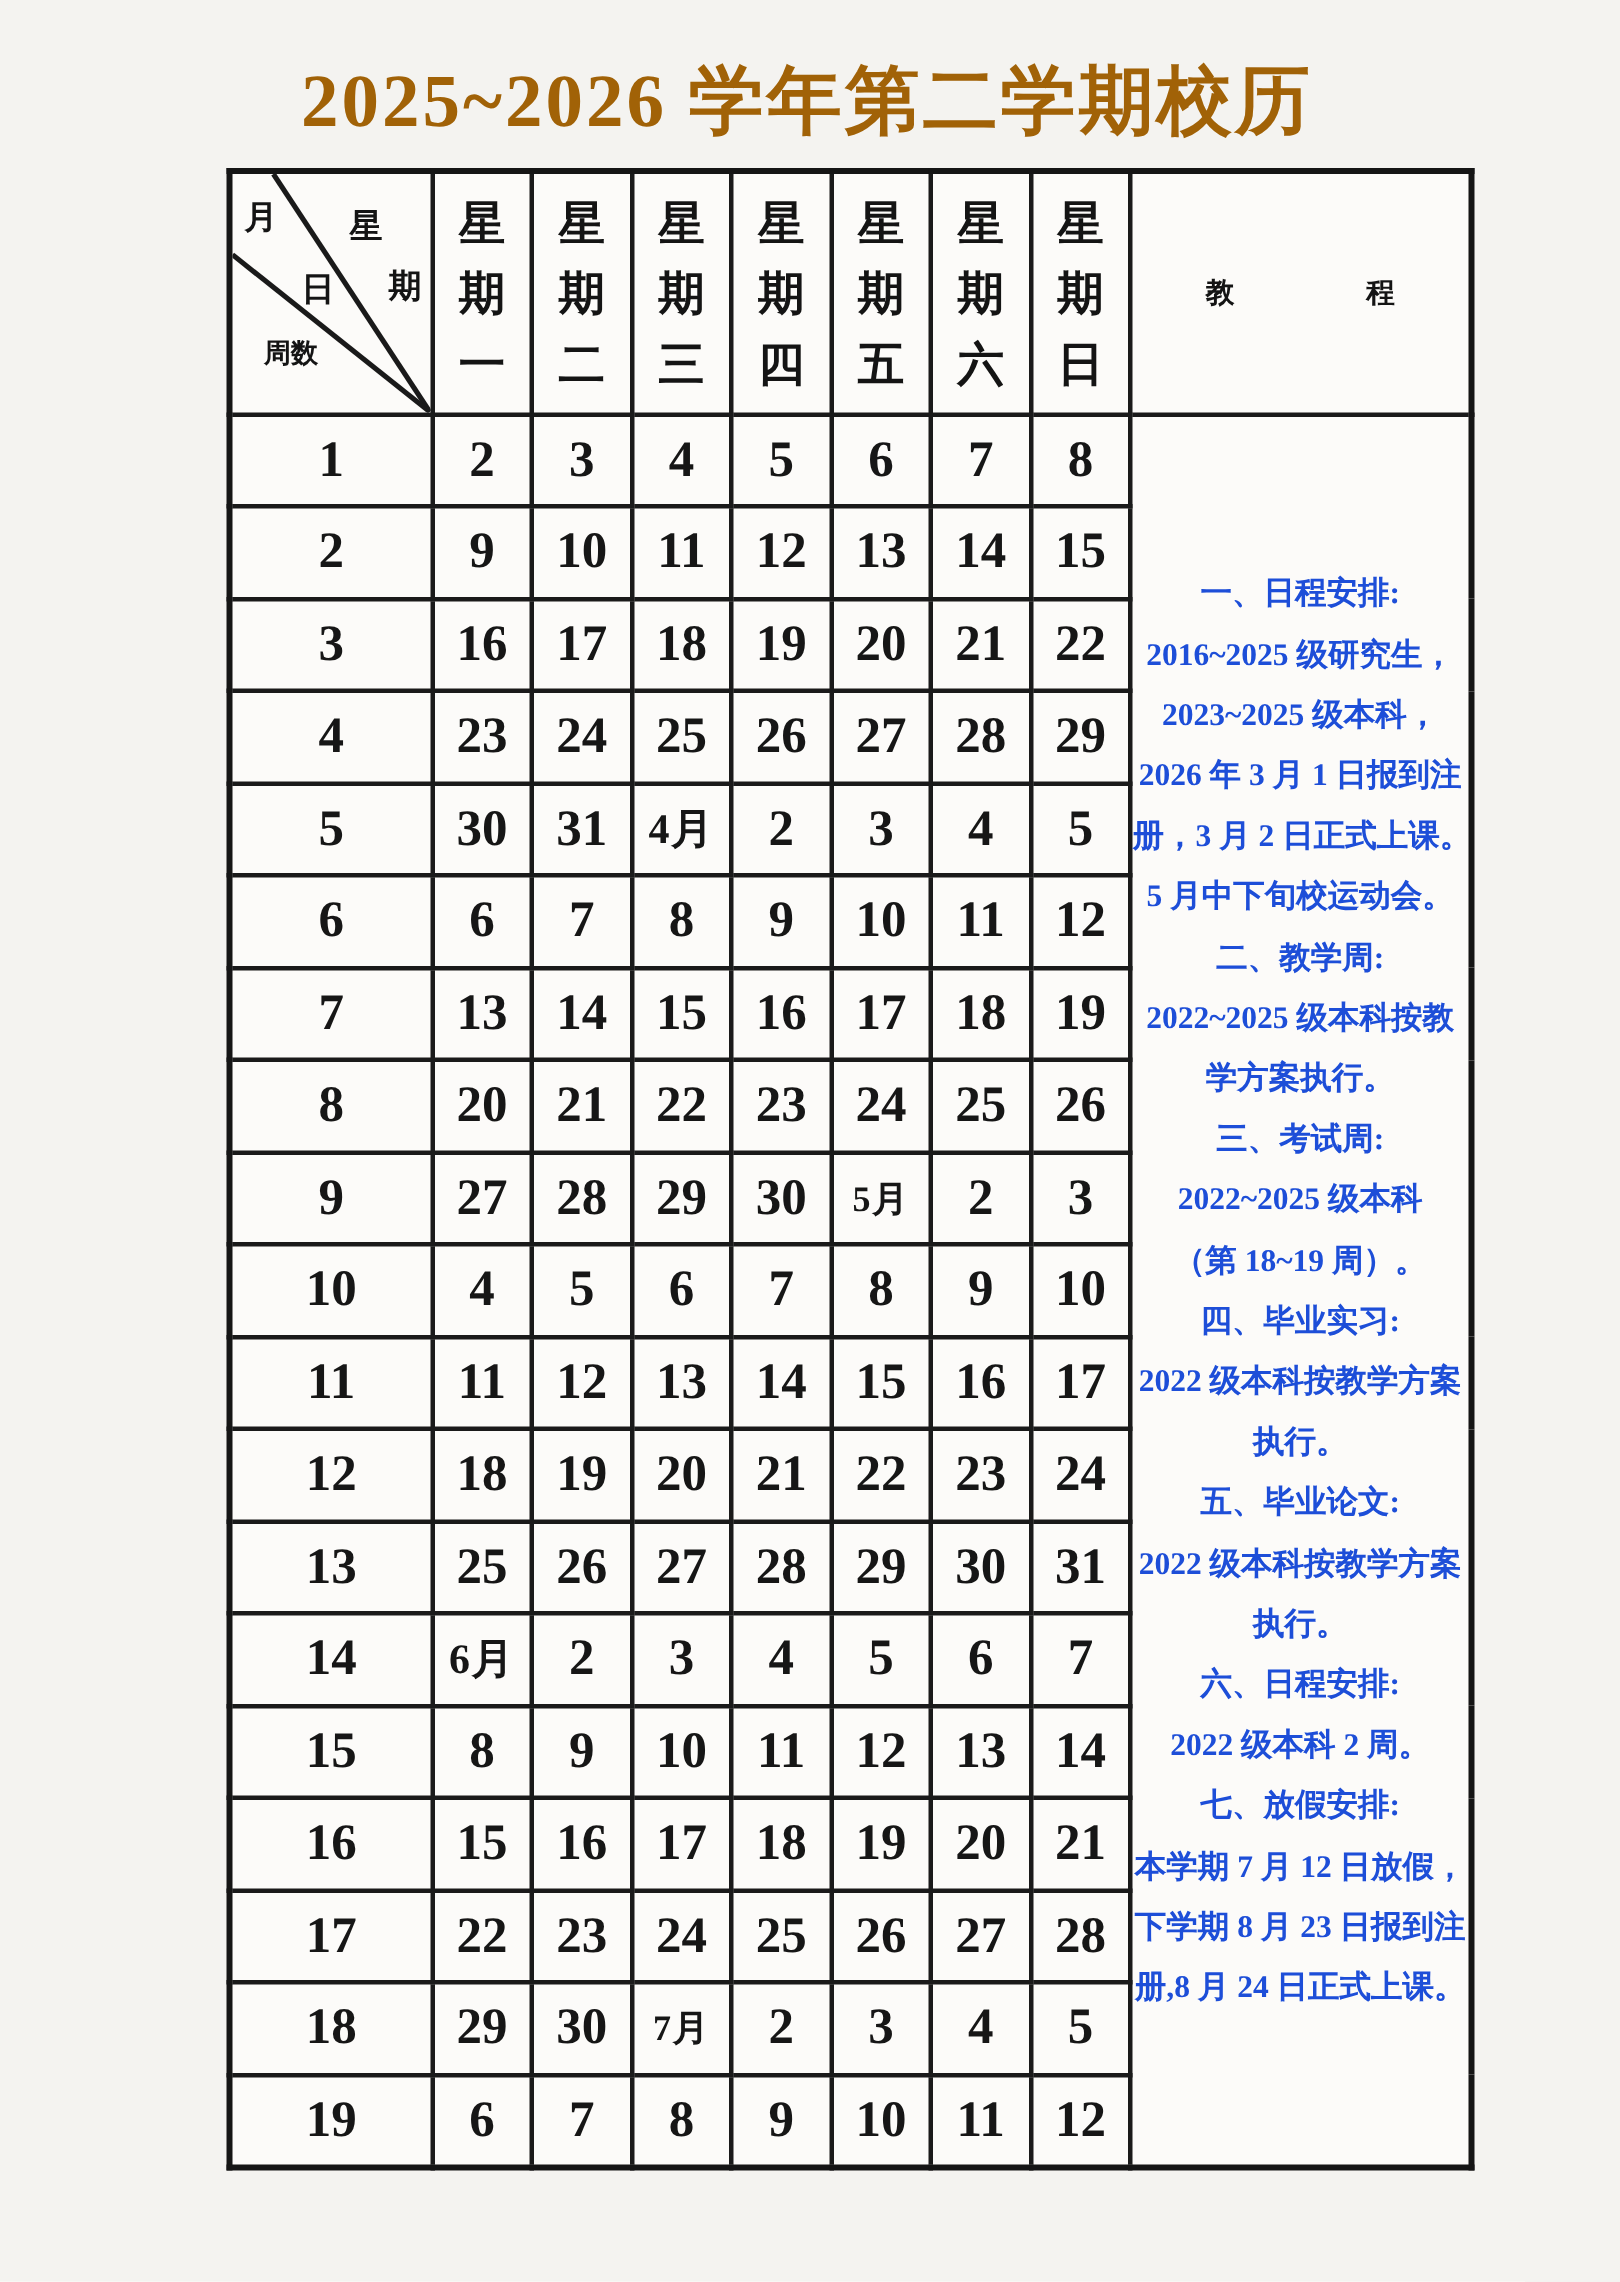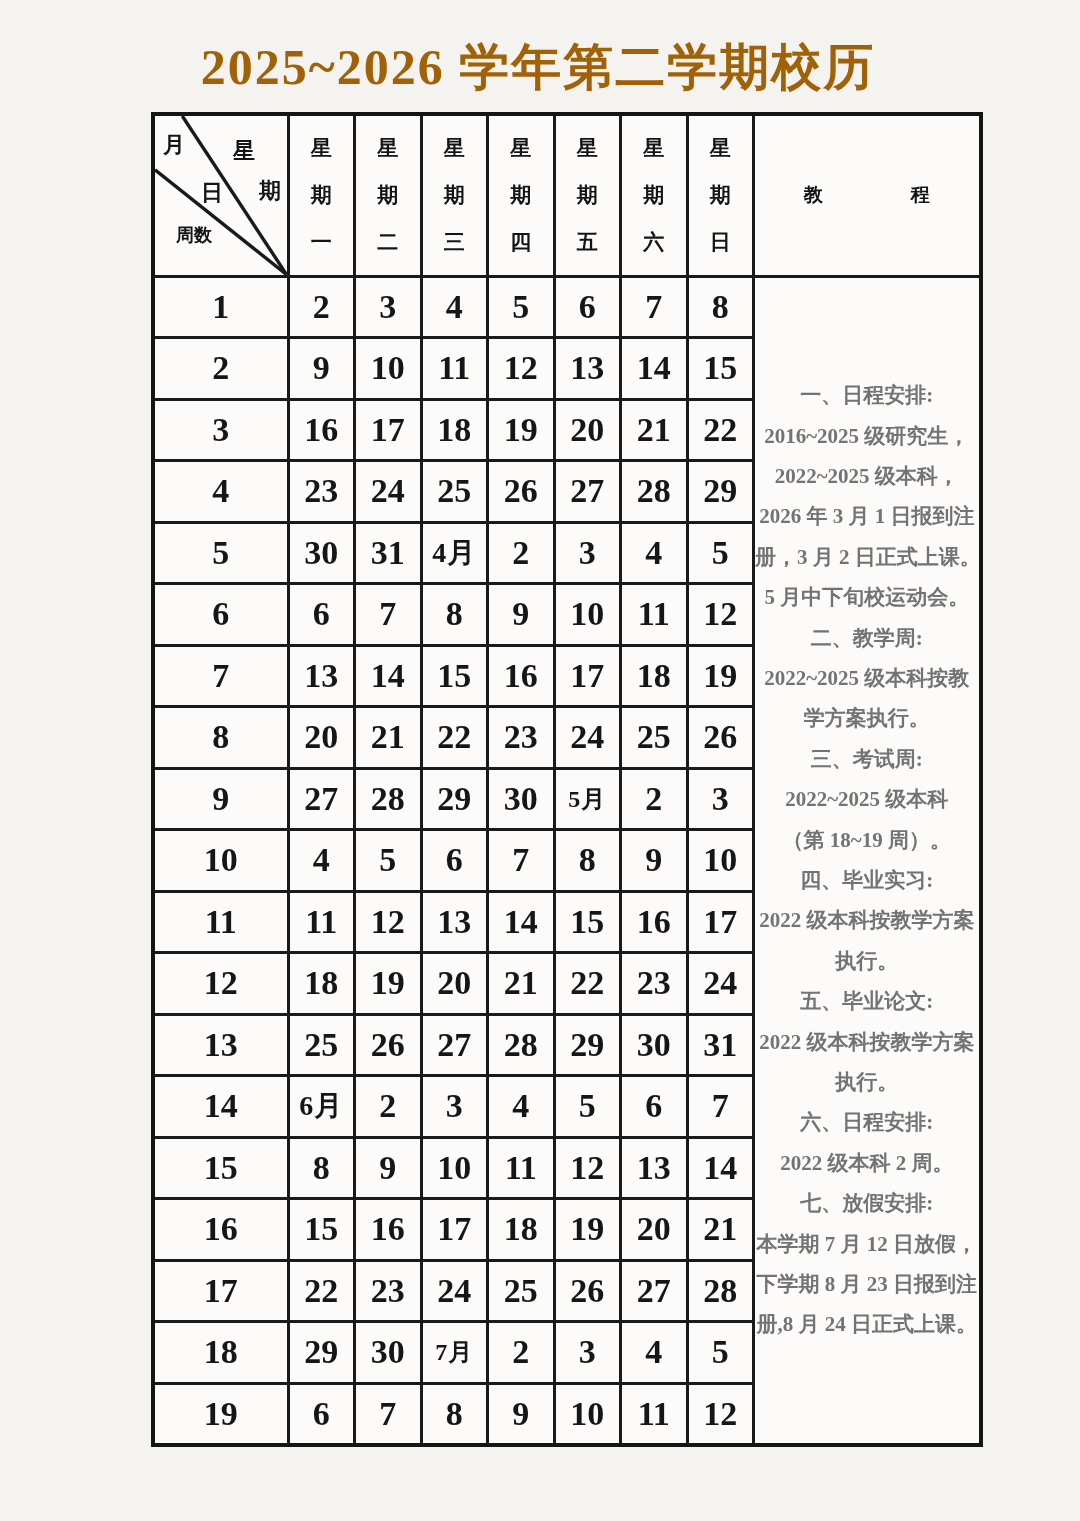--- a/index.html
+++ b/index.html
@@ -49,21 +49,21 @@
   .lbl-wd-top { left: 78px; top: 24px; }
   .lbl-day { left: 46px; top: 66px; }
   .lbl-wd-bottom { left: 104px; top: 64px; }
   .lbl-weekcount { left: 21px; top: 110px; font-size: 18px; }
 
   
   .wd-cell { font-weight: 600; }
   .wd-cell span {
     display: inline-block;
     width: 1.1em;
-    font-size: 21px;
+    font-size: 31px;
     line-height: 47px;
     word-break: break-all;
     vertical-align: middle;
   }
 
   
   .notes-head {
     font-size: 19px; font-weight: 700;
   }
   .notes-head span { letter-spacing: 88px; margin-right: -88px; }
@@ -81,21 +81,21 @@
   td.notes-cell {
     vertical-align: top;
     text-align: left;
     padding: 96px 2px 0 5px;
   }
   .note-line {
     font-size: 21px;
     font-weight: 700;
     line-height: 40.4px;
     white-space: nowrap;
-    color: #737373;
+    color: #1d4ed8;
   }
 </style>
 </head>
 <body>
 
 <div class="page-title">2025~2026 学年第二学期校历</div>
 
 <table class="calendar">
   <colgroup>
     <col style="width:135px">
@@ -137,21 +137,21 @@
         <td class="day-cell">2</td>
         <td class="day-cell">3</td>
         <td class="day-cell">4</td>
         <td class="day-cell">5</td>
         <td class="day-cell">6</td>
         <td class="day-cell">7</td>
         <td class="day-cell">8</td>
         <td class="notes-cell" rowspan="19">
           <div class="note-line">一、日程安排:</div>
           <div class="note-line">2016~2025 级研究生，</div>
-          <div class="note-line">2022~2025 级本科，</div>
+          <div class="note-line">2023~2025 级本科，</div>
           <div class="note-line">2026 年 3 月 1 日报到注</div>
           <div class="note-line">册，3 月 2 日正式上课。</div>
           <div class="note-line">5 月中下旬校运动会。</div>
           <div class="note-line">二、教学周:</div>
           <div class="note-line">2022~2025 级本科按教</div>
           <div class="note-line">学方案执行。</div>
           <div class="note-line">三、考试周:</div>
           <div class="note-line">2022~2025 级本科</div>
           <div class="note-line">（第 18~19 周）。</div>
           <div class="note-line">四、毕业实习:</div>

